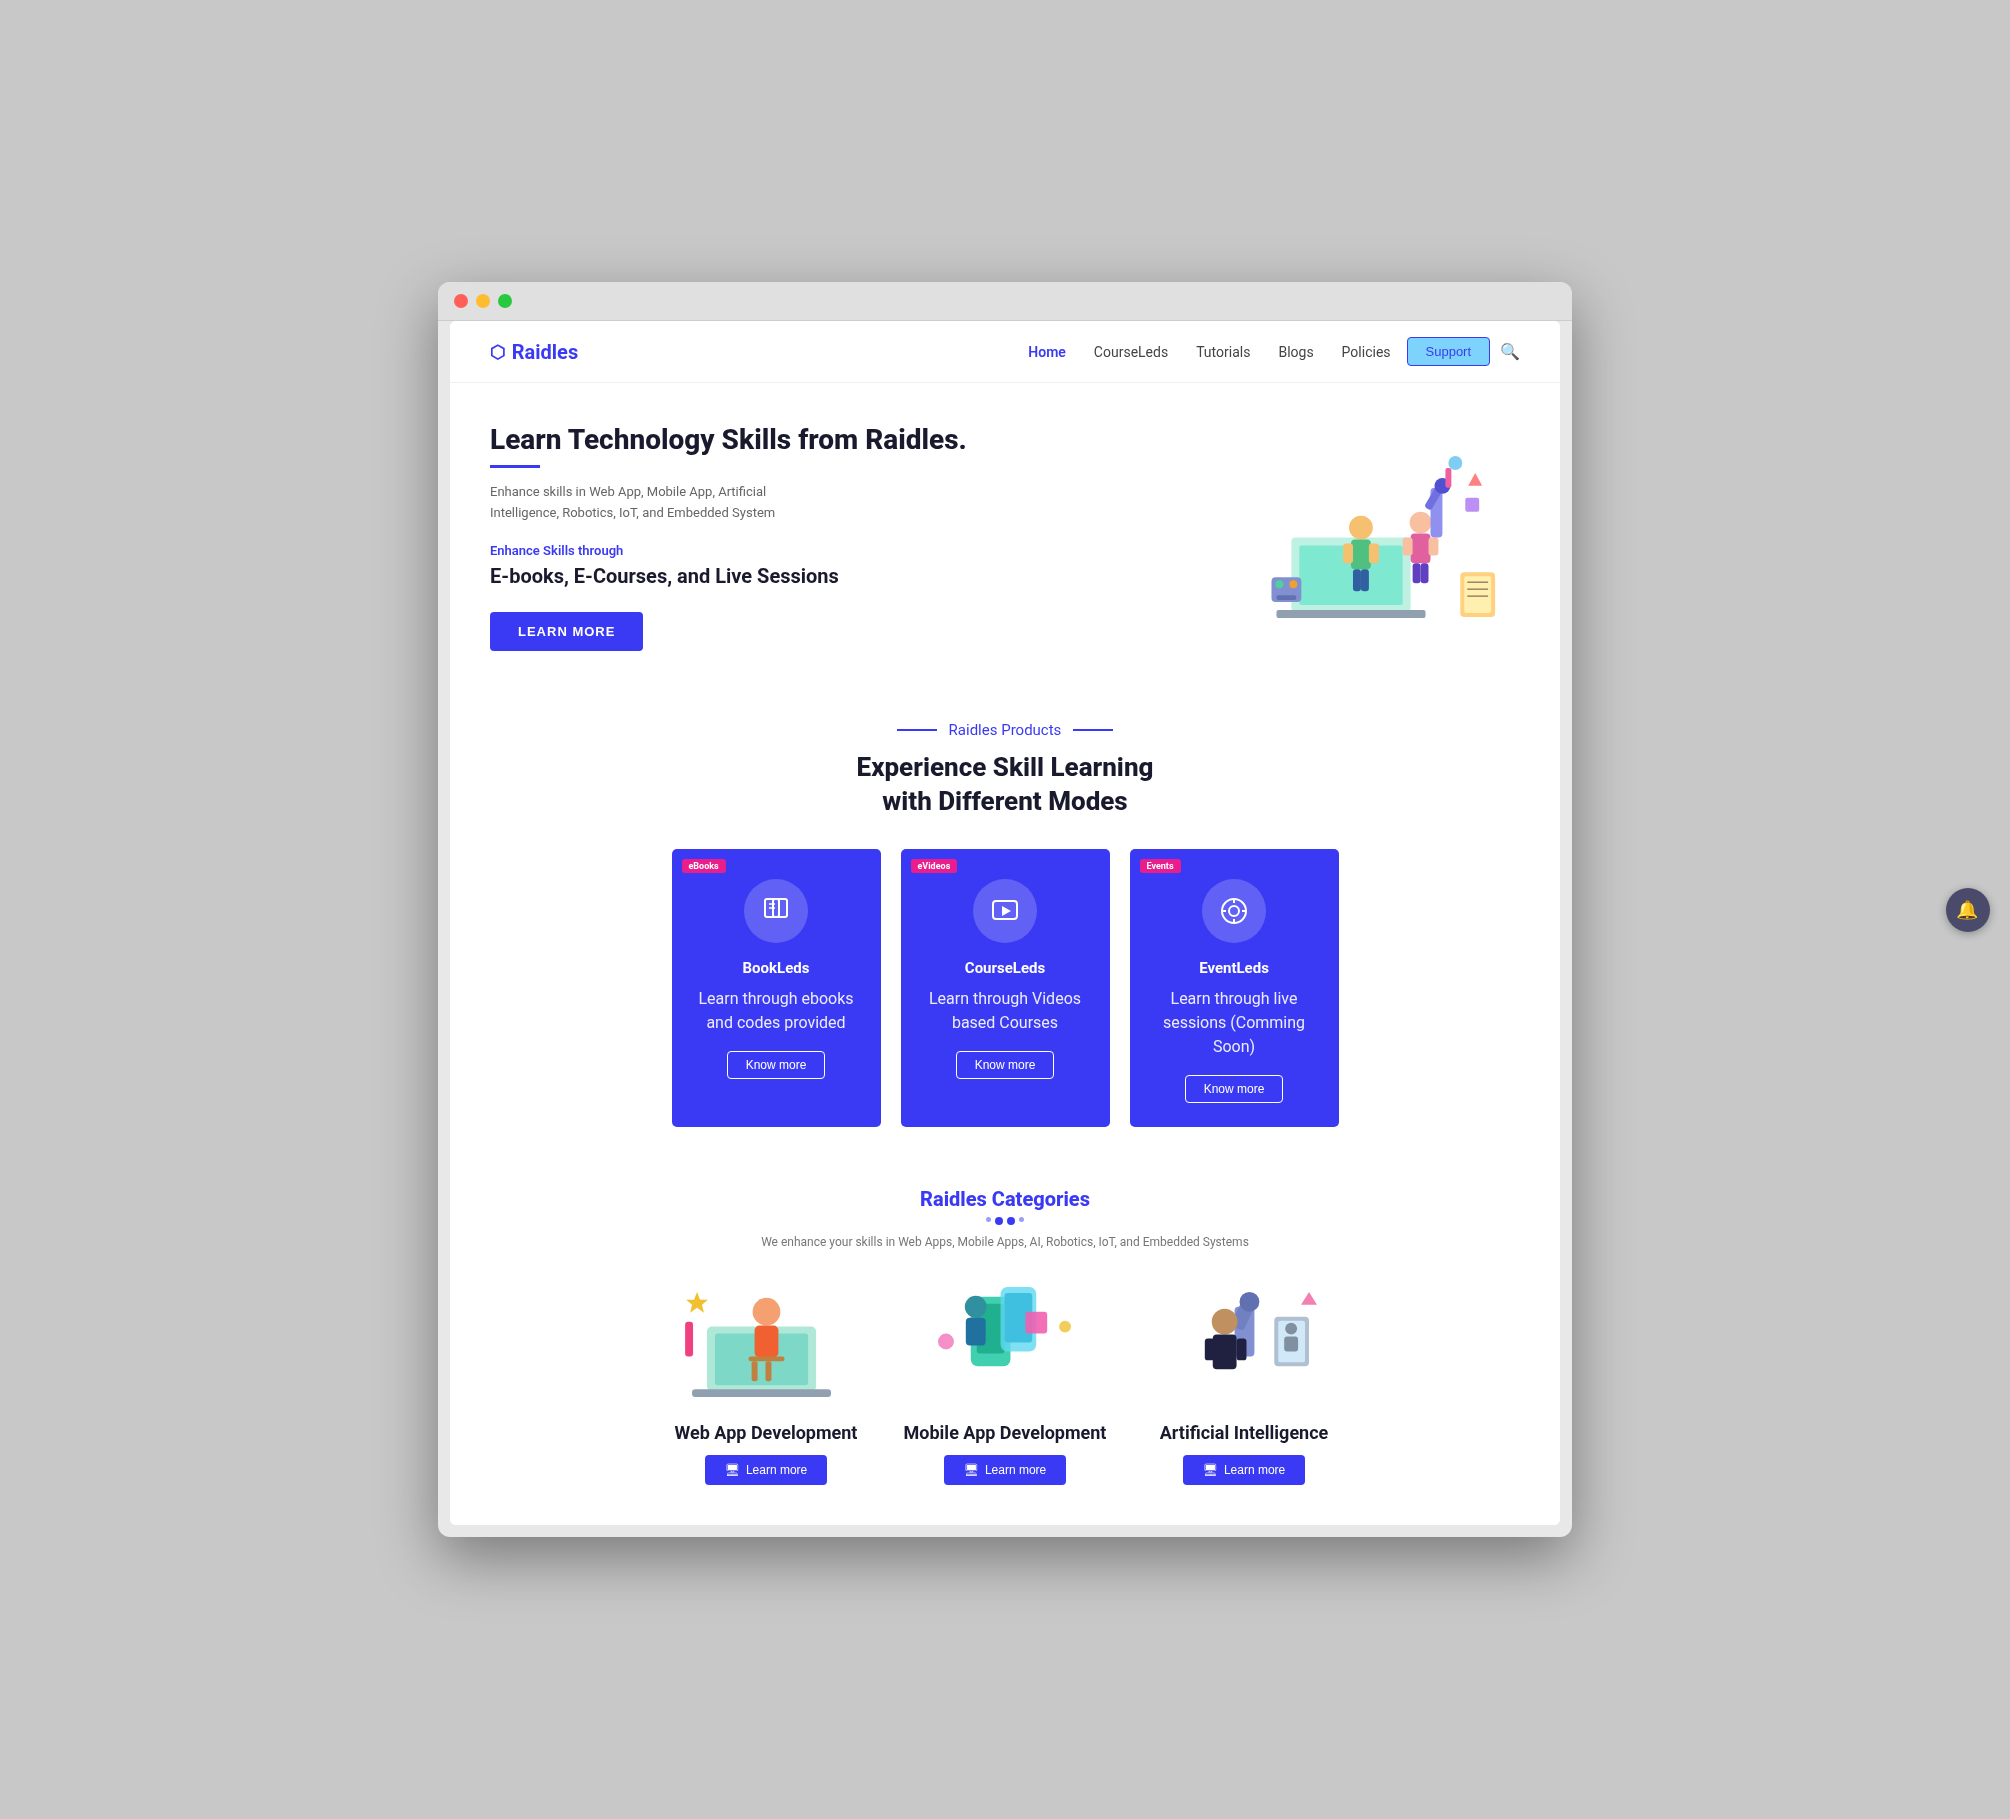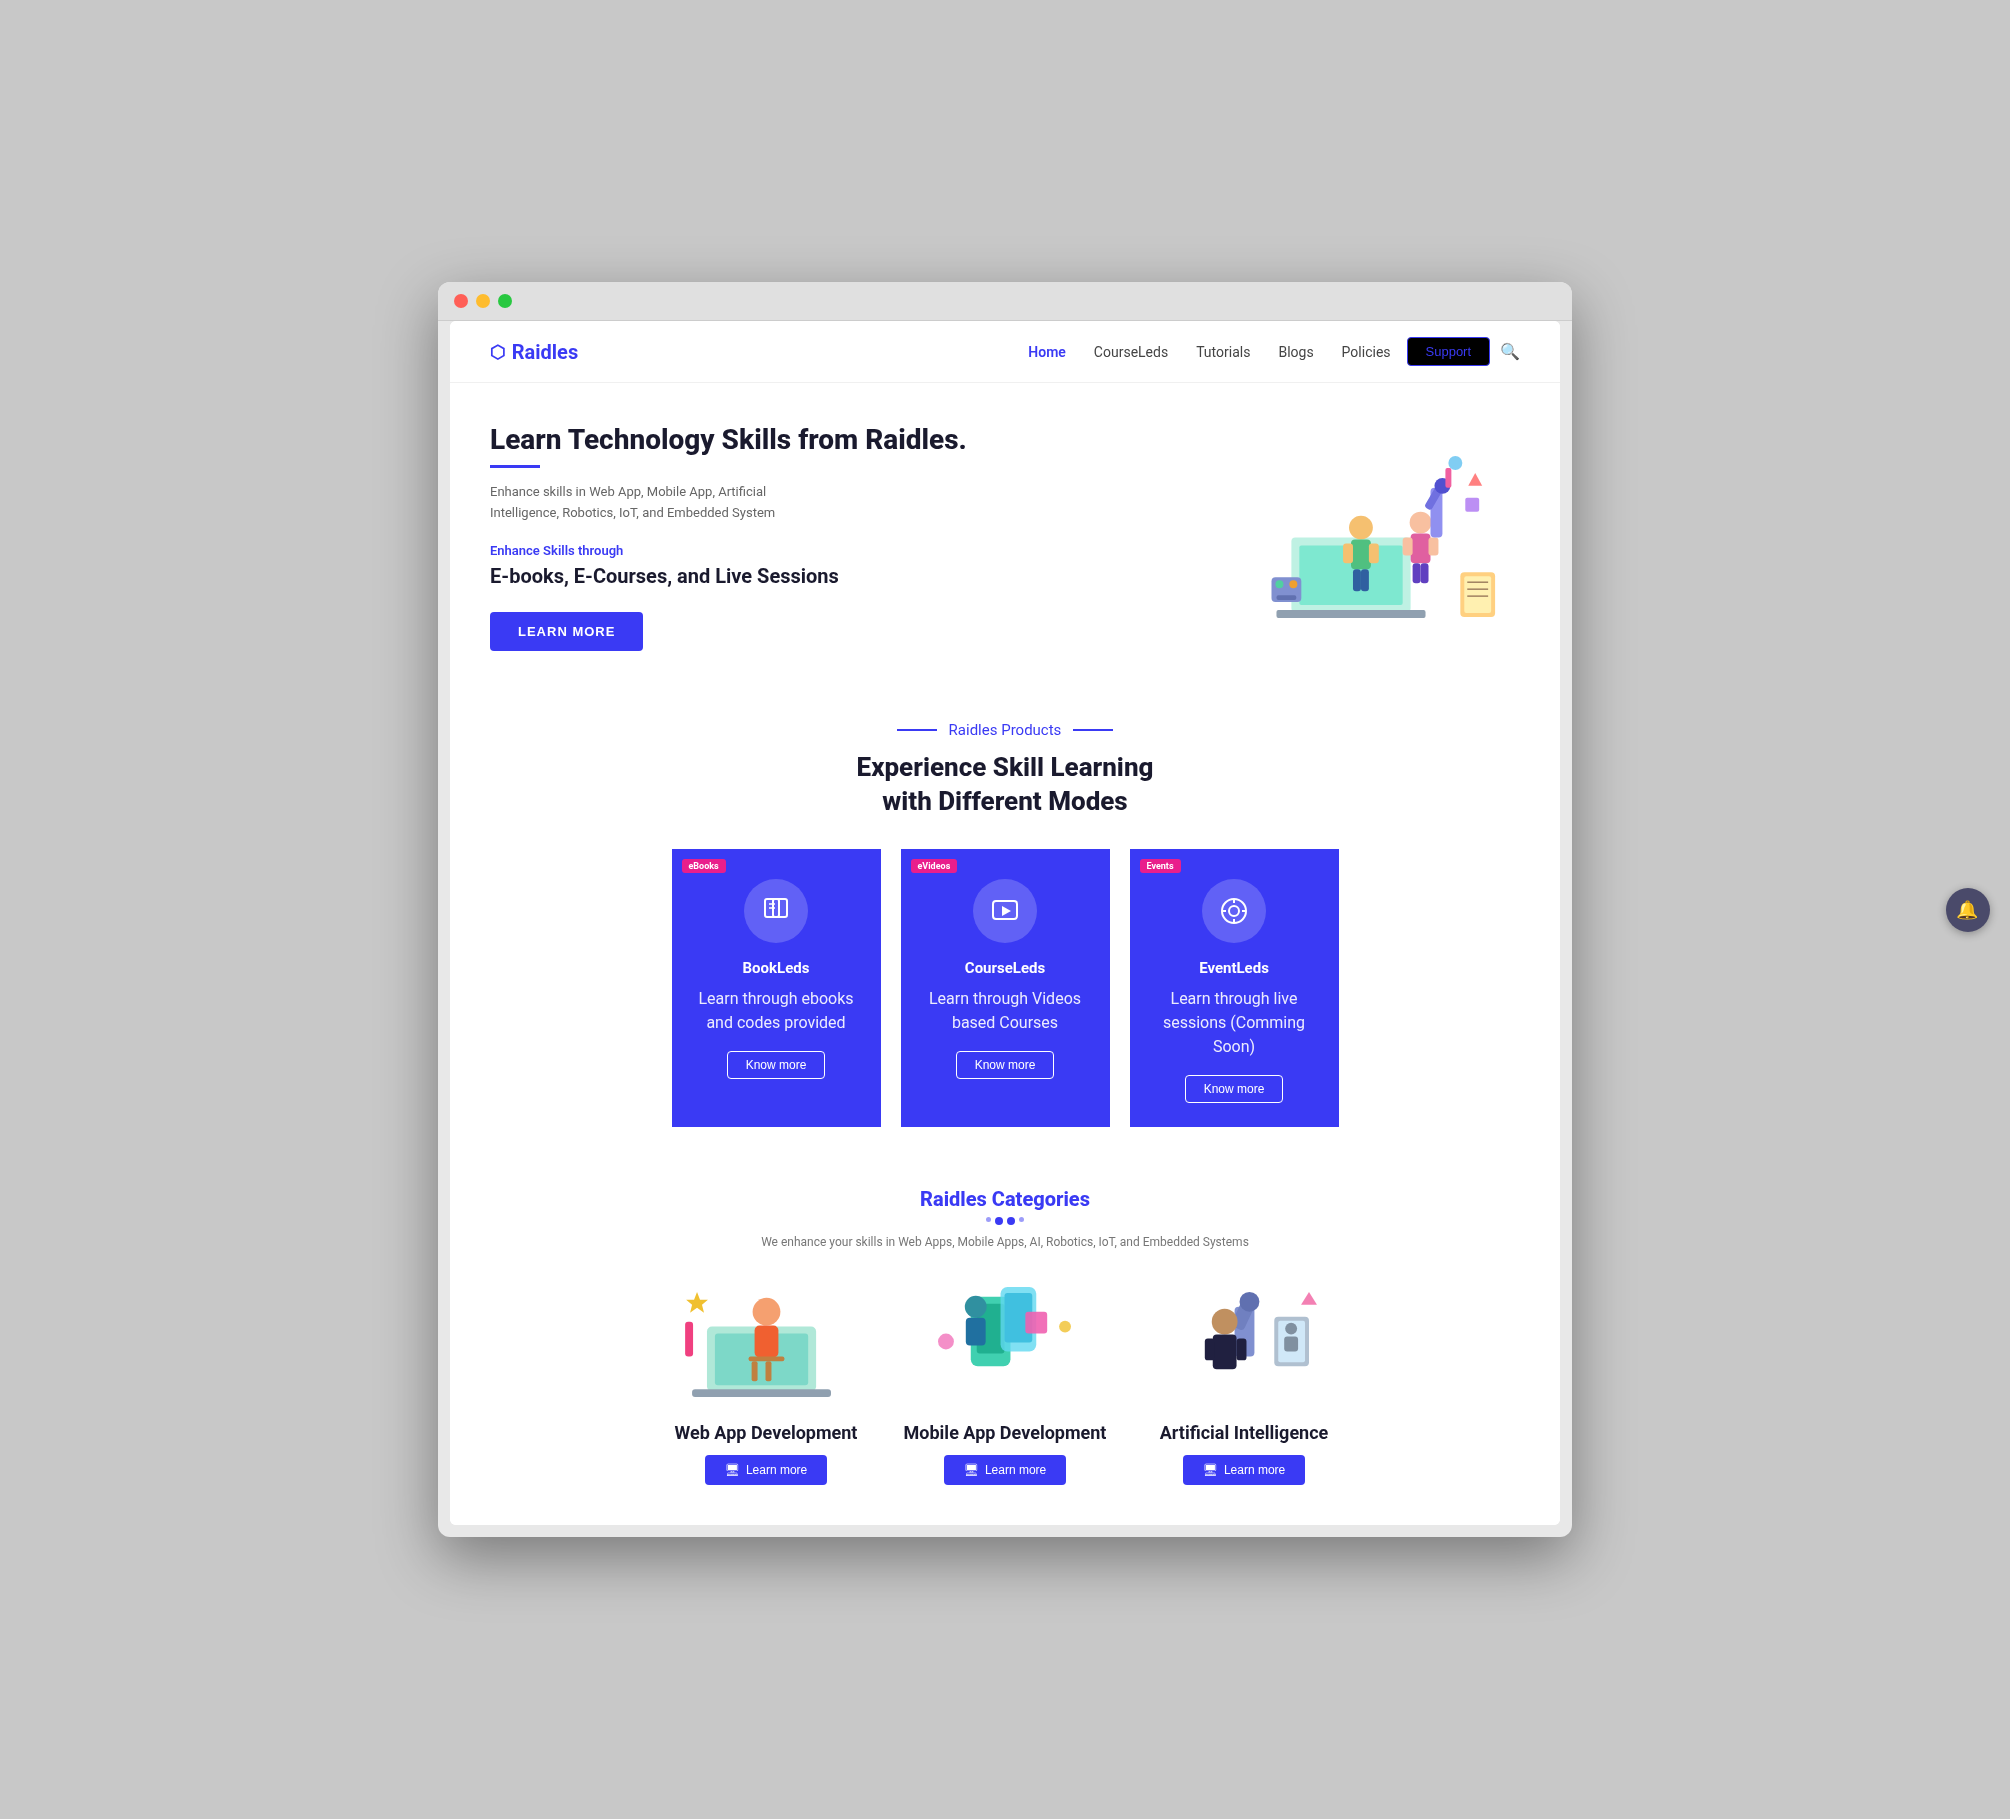--- a/index.html
+++ b/index.html
@@ -73,21 +73,21 @@
       font-size: 14px;
       color: #444;
     }
     .nav-links a.active {
       color: #3a3af4;
       font-weight: 600;
     }
     .nav-support-btn {
       border: 1.5px solid #3a3af4;
       color: #3a3af4;
-      background: #000000;
+      background: #7dd3fc;
       padding: 6px 18px;
       border-radius: 4px;
       font-size: 13px;
       cursor: pointer;
       margin-left: 16px;
     }
     .nav-search {
       background: none;
       border: none;
       cursor: pointer;
@@ -187,21 +187,21 @@
       margin-bottom: 30px;
       line-height: 1.3;
     }
     .products-grid {
       display: flex;
       gap: 20px;
       justify-content: center;
     }
     .product-card {
       background: #3a3af4;
-      border-radius: 0;
+      border-radius: 5px;
       padding: 30px 22px 24px;
       flex: 1;
       max-width: 209px;
       text-align: center;
       position: relative;
       color: #fff;
     }
     .product-tag {
       position: absolute;
       top: 10px;

